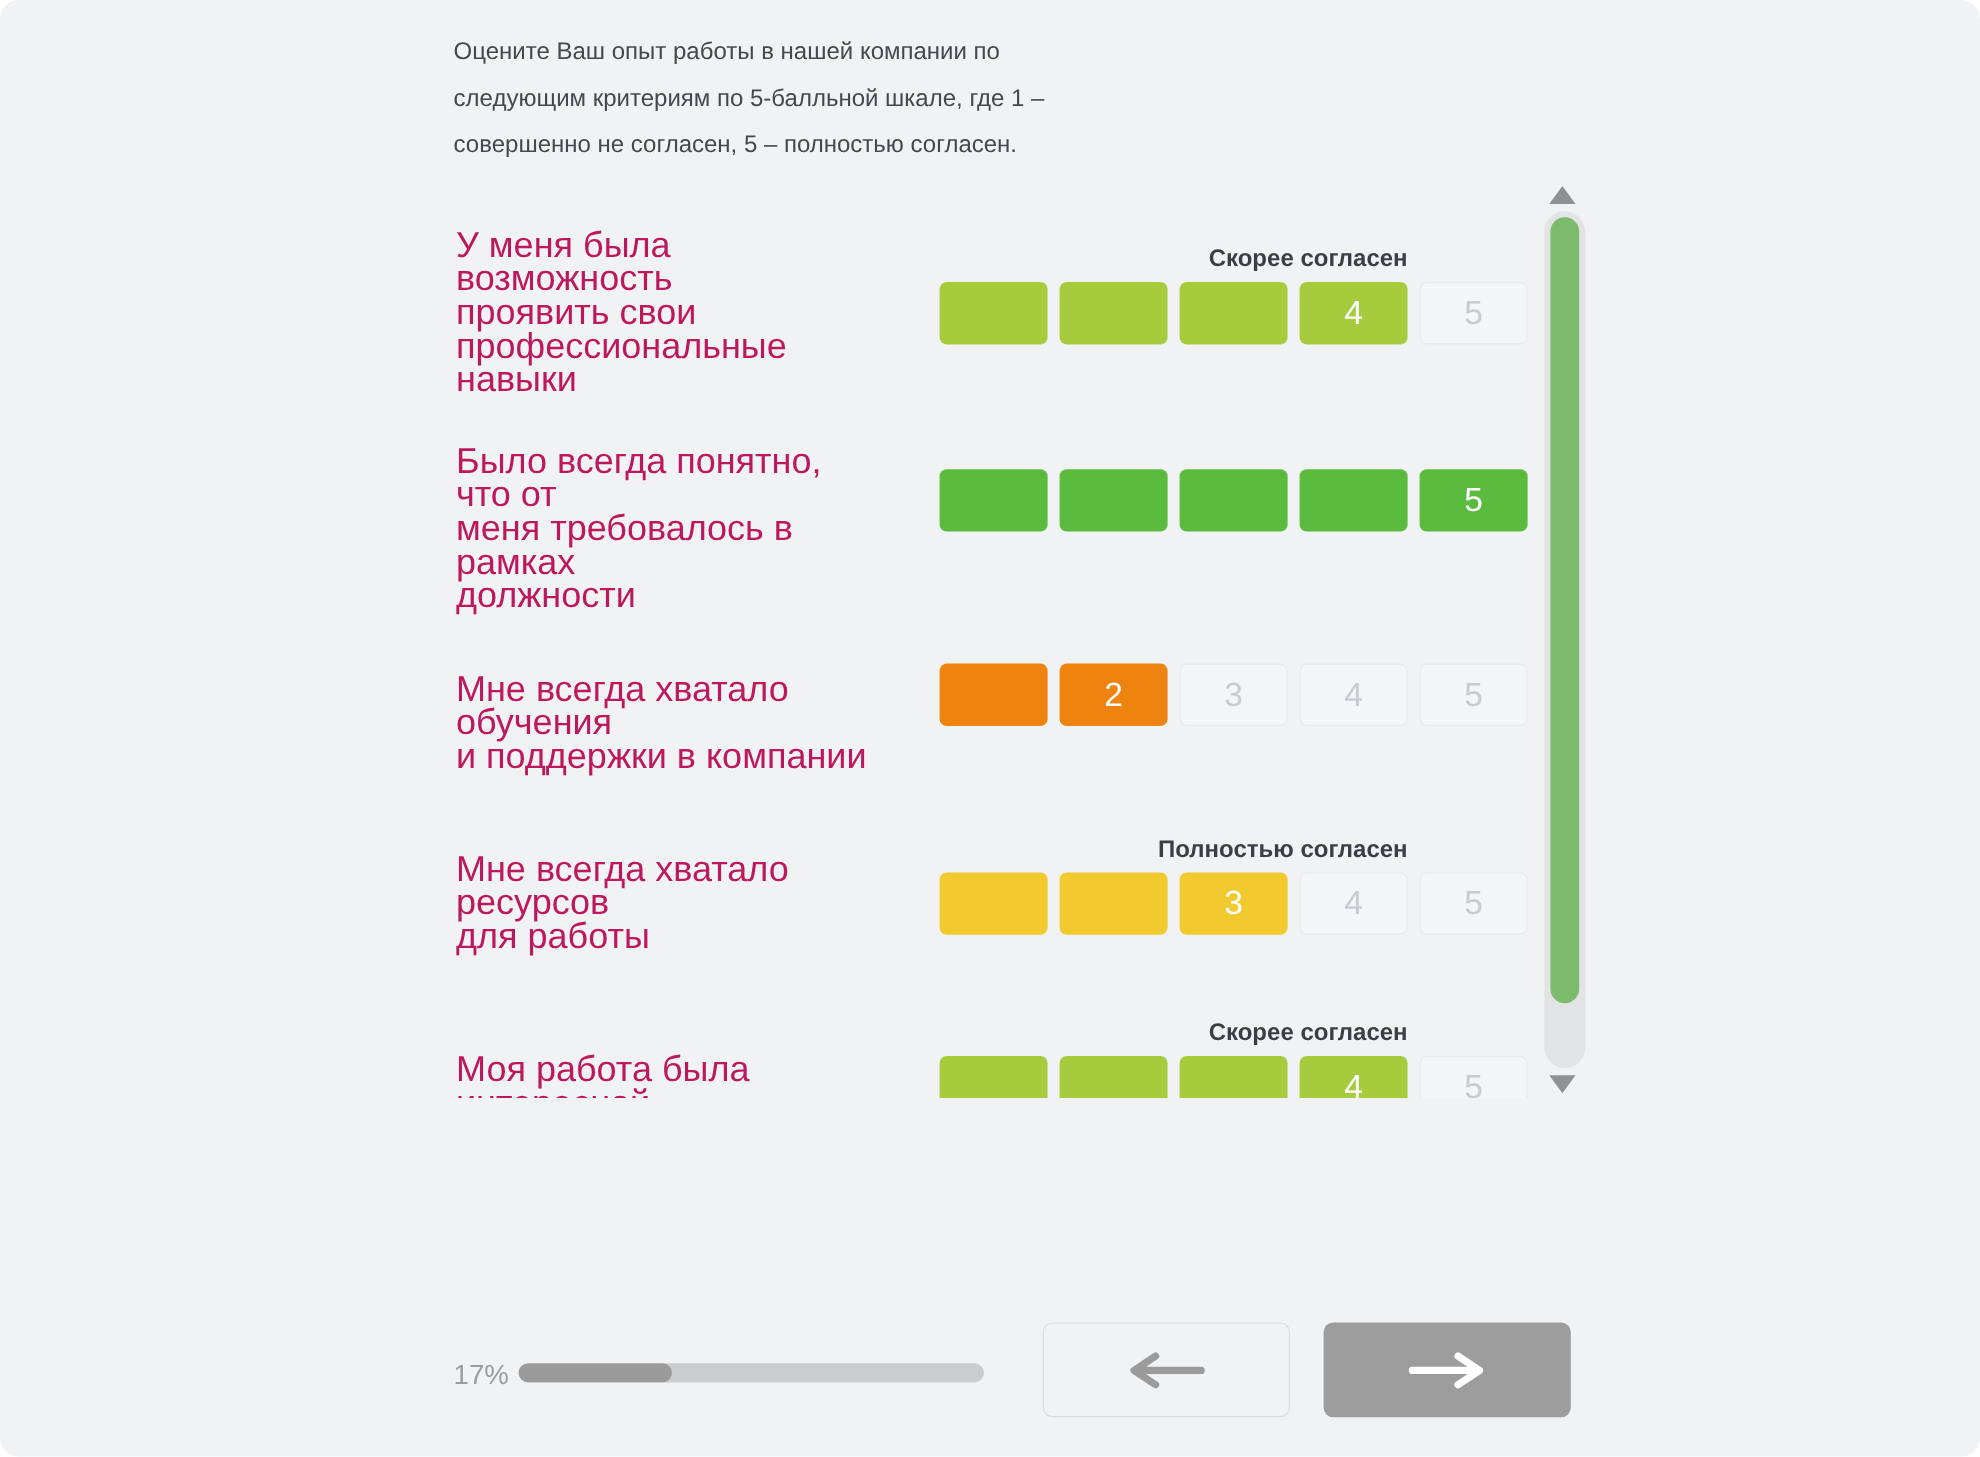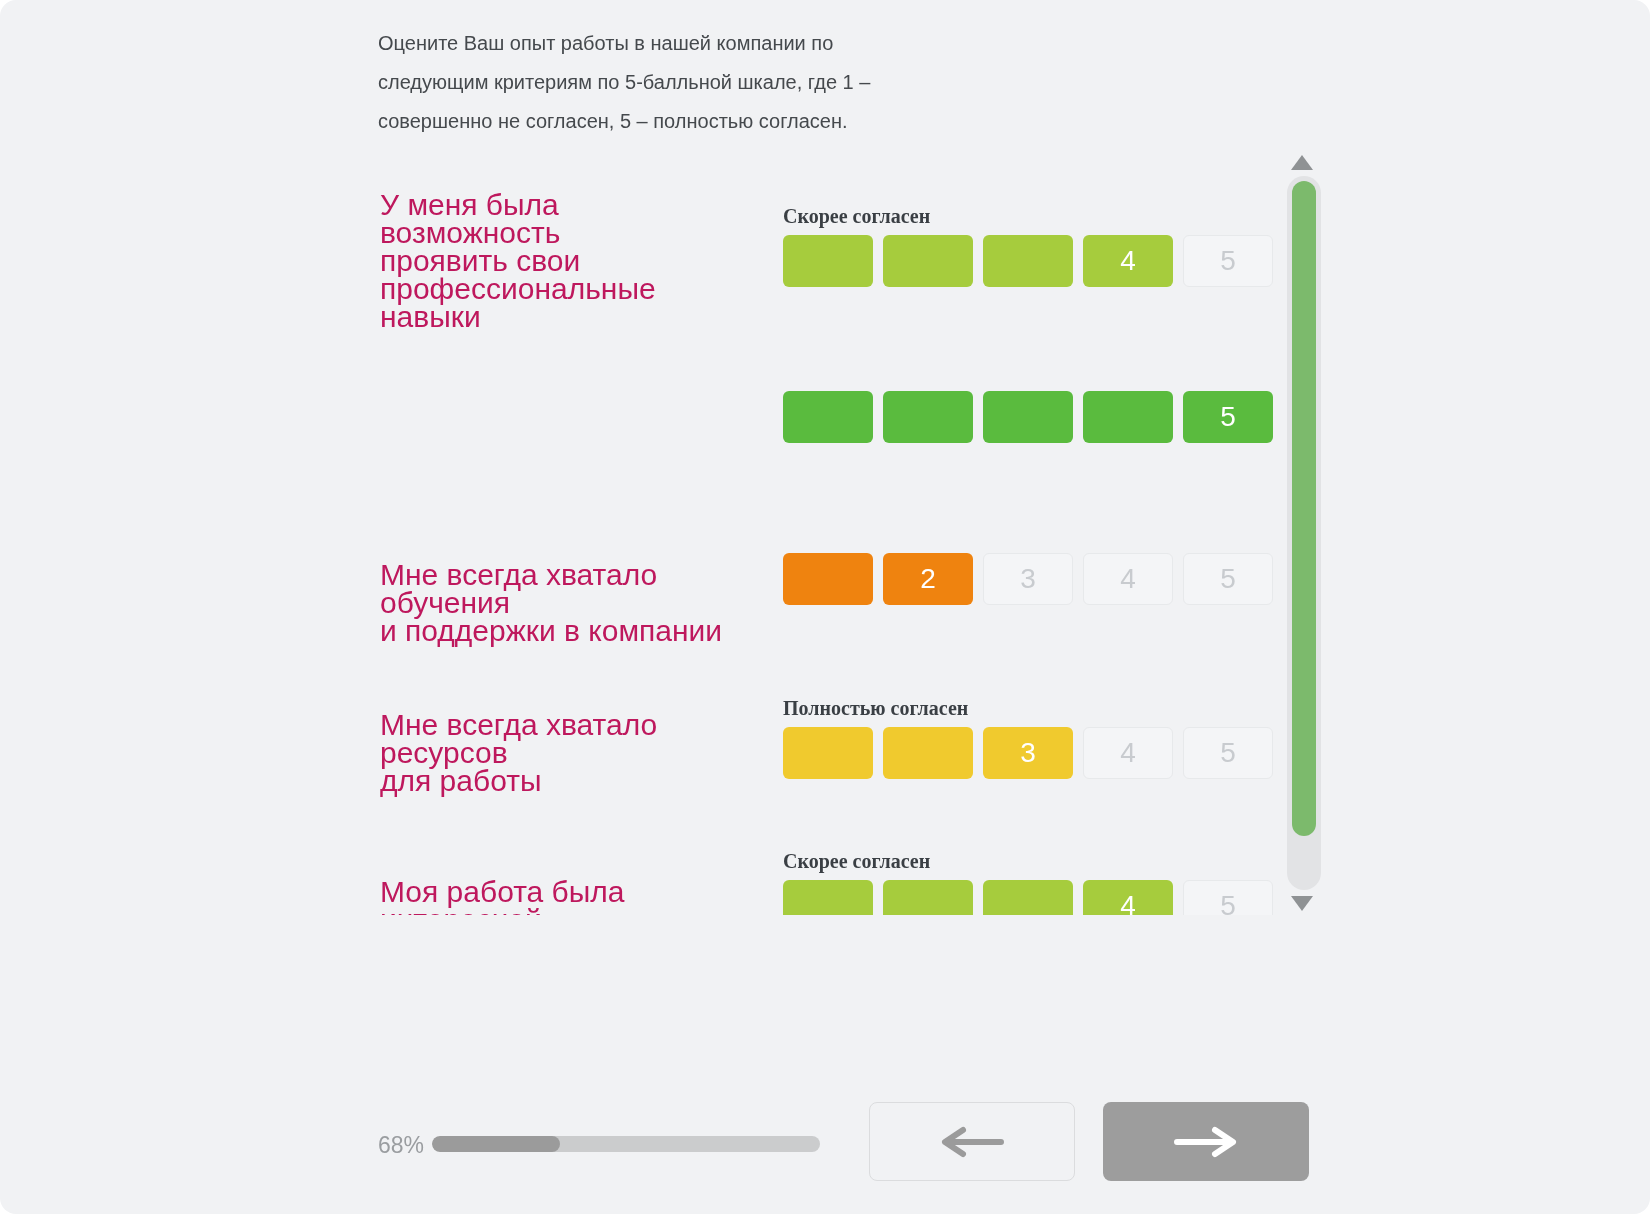--- a/index.html
+++ b/index.html
@@ -15,21 +15,21 @@
   .q-row{position:absolute;left:0;width:100%;height:160px;}
   .q-row:nth-child(1){top:55px;}
   .q-row:nth-child(2){top:235px;}
   .q-row:nth-child(3){top:397px;}
   .q-row:nth-child(4){top:547px;}
   .q-row:nth-child(5){top:700px;}
 
   .q-label{position:absolute;left:2px;top:56px;transform:translateY(-50%);width:345px;
            font-size:30px;line-height:28px;color:#be185d;white-space:pre-line;}
   .q-scale{position:absolute;left:405px;top:0;}
-  .scale-caption{width:390px;height:24px;text-align:left;font-size:20px;font-weight:700;color:#3a3f44;font-family:Liberation Serif, serif;}
+  .scale-caption{width:390px;height:24px;text-align:right;font-size:20px;font-weight:700;color:#3a3f44;}
   .cells{margin-top:6px;display:flex;gap:10px;}
   .cell{width:90px;height:52px;border-radius:6px;display:flex;align-items:center;justify-content:center;
         font-size:28px;font-weight:400;box-sizing:border-box;cursor:pointer;}
   .cell.on{color:#ffffff;}
   .cell.off{background:#f4f5f7;border:1px solid #e7e9eb;color:#c8cbcf;}
 
   
   .scroll-up,.scroll-down{position:absolute;left:1291px;width:0;height:0;cursor:pointer;}
   .scroll-up{top:155px;border-left:11px solid transparent;border-right:11px solid transparent;border-bottom:15px solid #8f9294;}
   .scroll-down{top:896px;border-left:11px solid transparent;border-right:11px solid transparent;border-top:15px solid #8f9294;}
@@ -64,20 +64,23 @@
           <div class="cells">
             <div class="cell on" style="background: rgb(166, 204, 61);"></div>
             <div class="cell on" style="background: rgb(166, 204, 61);"></div>
             <div class="cell on" style="background: rgb(166, 204, 61);"></div>
             <div class="cell on" style="background: rgb(166, 204, 61);">4</div>
             <div class="cell off">5</div>
           </div>
         </div>
       </div>
       <div class="q-row">
+        <div class="q-label">Было всегда понятно, что от
+меня требовалось в рамках
+должности</div>
         <div class="q-scale">
           <div class="cells">
             <div class="cell on" style="background: rgb(90, 187, 62);"></div>
             <div class="cell on" style="background: rgb(90, 187, 62);"></div>
             <div class="cell on" style="background: rgb(90, 187, 62);"></div>
             <div class="cell on" style="background: rgb(90, 187, 62);"></div>
             <div class="cell on" style="background: rgb(90, 187, 62);">5</div>
           </div>
         </div>
       </div>
@@ -122,21 +125,21 @@
         </div>
       </div>
     </div>
 
   <div class="scroll-up"></div>
   <div class="scroll-track">
     <div class="scroll-thumb" id="scroll-thumb" style="background: rgb(124, 186, 108);"></div>
   </div>
   <div class="scroll-down"></div>
 
-  <span class="pct">68%</span>
+  <span class="pct">17%</span>
   <div class="pbar">
     <div class="pfill" id="pfill" style="background: rgb(155, 155, 155); width: 33%;"></div>
   </div>
 
   <button class="btn back">
     <svg width="66" height="32" viewBox="0 0 66 32">
       <path d="M62 16 H8 M24 4 L6 16 L24 28" fill="none" stroke="#9b9b9b" stroke-width="6" stroke-linecap="round" stroke-linejoin="round"></path>
     </svg>
   </button>
   <button class="btn next">

